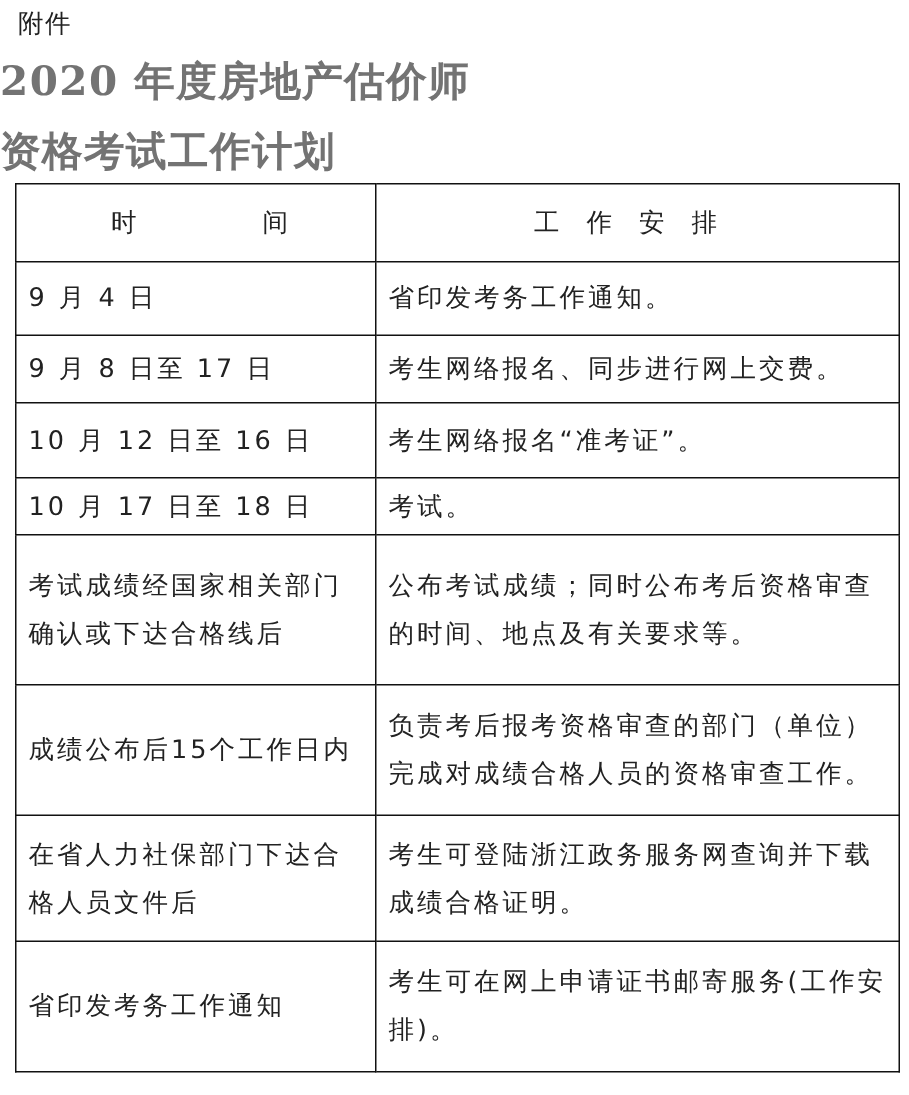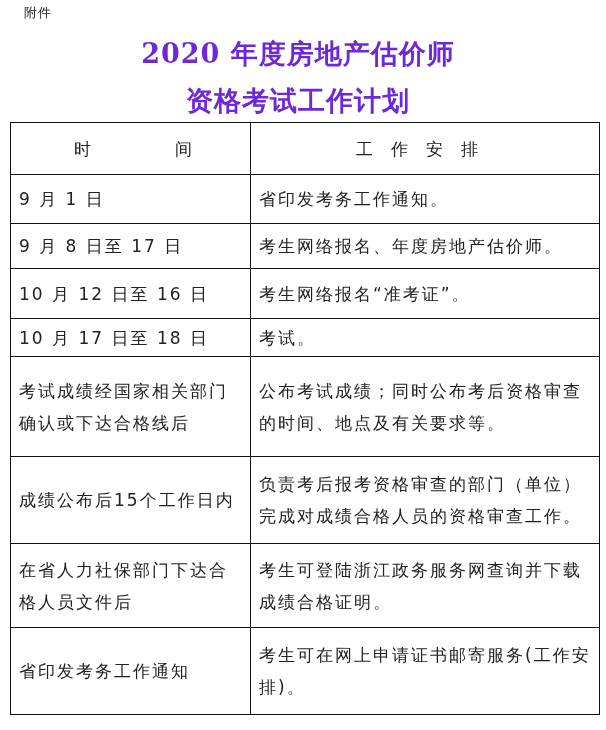--- a/index.html
+++ b/index.html
@@ -1,21 +1,21 @@
 <!DOCTYPE html>
 <html><head>
 <meta charset="utf-8">
 <style>
   html, body { margin:0; padding:0; background:#ffffff; }
   body { width:606px; height:730px; position:relative; overflow:hidden;
          font-family:"DejaVu Serif","Liberation Serif",serif; color:#1a1a1a; }
-  .attach { position:absolute; left:24px; top:4px; font-size:13px; letter-spacing:1px;
+  .attach { position:absolute; left:12px; top:4px; font-size:17px; letter-spacing:1px;
             font-family:"DejaVu Sans","Liberation Sans",sans-serif; color:#222; }
-  .title { position:absolute; left:0; width:596px; text-align:center; font-weight:bold;
-           font-size:27px; color:#6d28d9; letter-spacing:1px;
+  .title { position:absolute; left:0; width:596px; text-align:left; font-weight:bold;
+           font-size:27px; color:#737373; letter-spacing:1px;
            font-family:"DejaVu Serif","Liberation Serif",serif; }
   .t1 { top:36px; }
   .t2 { top:83px; }
   table { position:absolute; left:10px; top:122px; width:589px; border-collapse:collapse;
           table-layout:fixed; }
   td, th { border:1.5px solid #111; font-weight:normal; font-size:17px; vertical-align:middle;
            font-family:"DejaVu Sans","Liberation Sans",sans-serif; color:#222;
            letter-spacing:2px; line-height:32px; padding:0 6px 0 8px; }
   th { text-align:center; }
   col.c1 { width:240px; }
@@ -39,26 +39,26 @@
       <tr style="height:52px">
     <th>
       <div class="hdr-time">
         <span>时</span>
         <span>间</span>
       </div>
     </th>
     <th><span class="hdr-work">工作安排</span></th>
   </tr>
   <tr style="height:49px">
-    <td>9 月 1 日</td>
+    <td>9 月 4 日</td>
     <td>省印发考务工作通知。</td>
   </tr>
   <tr style="height:45px">
     <td>9 月 8 日至 17 日</td>
-    <td>考生网络报名、年度房地产估价师。</td>
+    <td>考生网络报名、同步进行网上交费。</td>
   </tr>
   <tr style="height:50px">
     <td>10 月 12 日至 16 日</td>
     <td>考生网络报名“准考证”。</td>
   </tr>
   <tr style="height:38px">
     <td>10 月 17 日至 18 日</td>
     <td>考试。</td>
   </tr>
   <tr style="height:100px">

